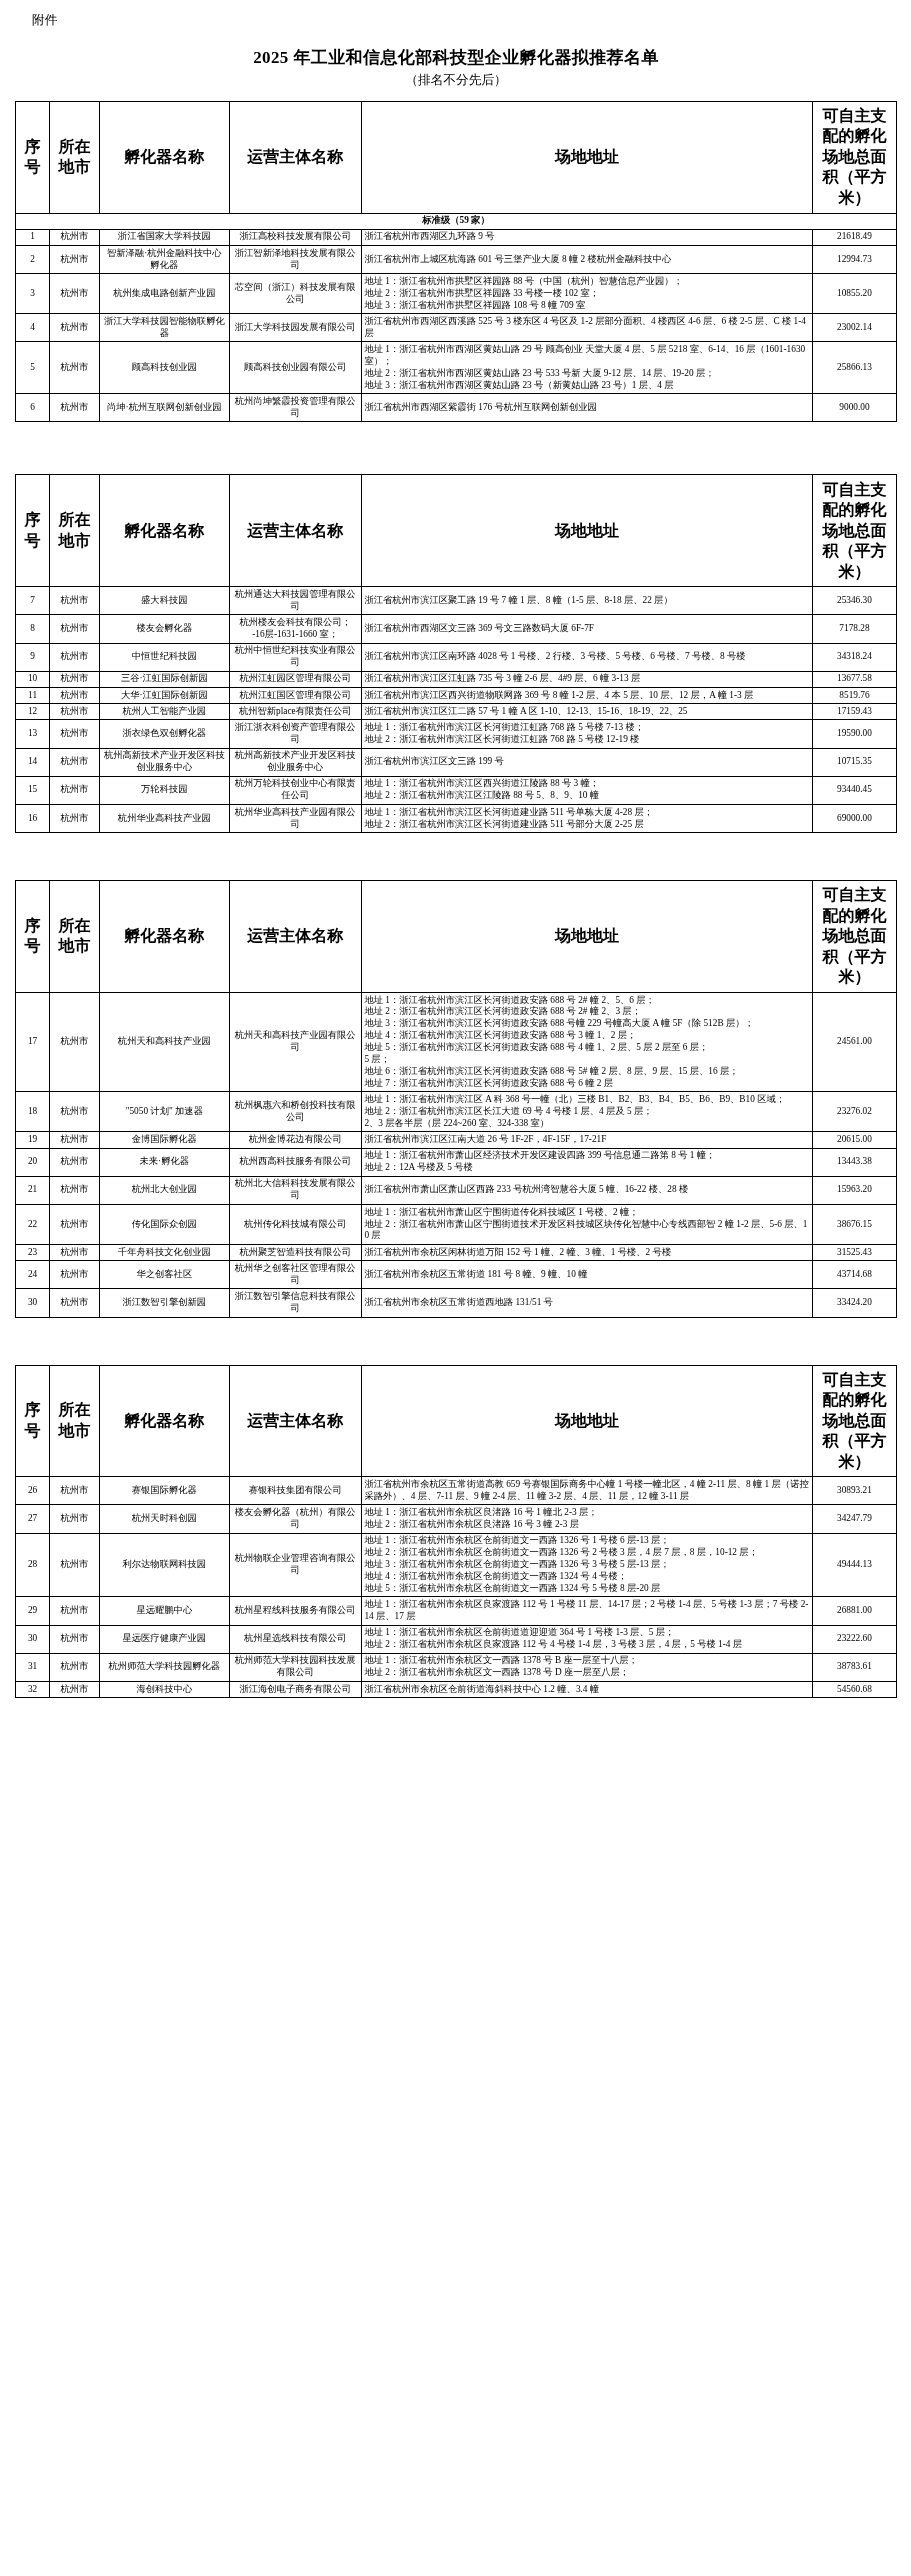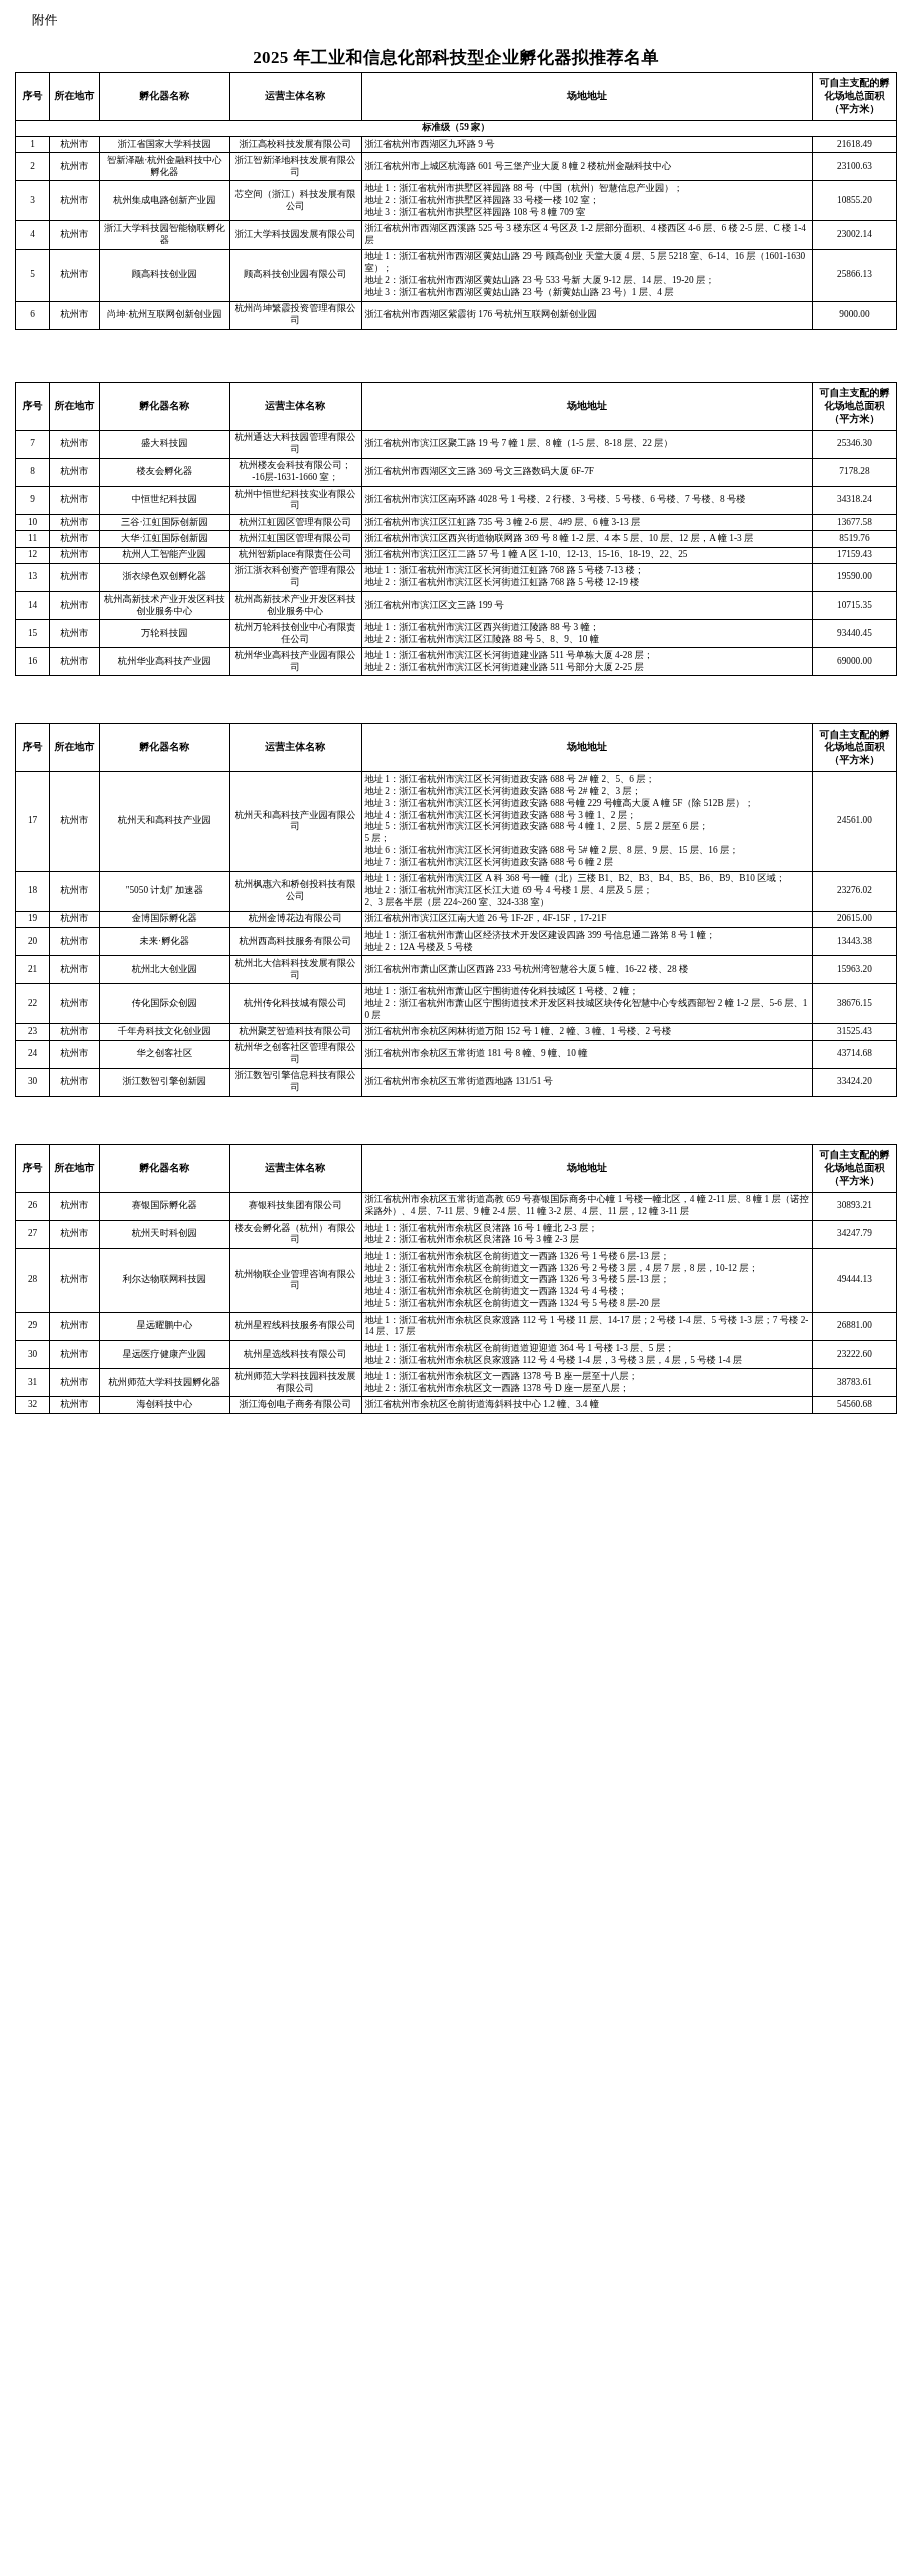--- a/index.html
+++ b/index.html
@@ -46,21 +46,21 @@
     border: 0.8px solid #000000;
     font-size: 9.3px;
     padding: 1.7px 2.5px;
     vertical-align: middle;
     line-height: 1.28;
     word-break: break-all;
   }
   table.main th {
     text-align: center;
     font-weight: bold;
-    font-size: 10px;
+    font-size: 16px;
     padding: 4.2px 1.7px;
   }
   .c-idx { width: 29px; text-align: center; }
   .c-city { width: 46px; text-align: center; }
   .c-name { width: 125px; text-align: center; margin-left: 40px; }
   .c-oper { width: 128px; text-align: center; margin-left: 38px; }
   .c-addr { width: 447px; text-align: left; }
   .c-area { width: 79px; text-align: center; }
   td.c-addr { padding-left: 4.2px; }
   .section-row td {
@@ -76,20 +76,21 @@
   .spacer-mid { height: 47px; }
 </style>
 </head>
 <body>
 
 <div class="page">
 
   <div class="attach-label">附件</div>
 
   <div class="doc-title">2025 年工业和信息化部科技型企业孵化器拟推荐名单</div>
+  <div class="doc-subtitle">（排名不分先后）</div>
 
   <div id="table-blocks">
       <div class="block">
         <table class="main">
           <thead>
             <tr>
               <th class="c-idx">序号</th>
               <th class="c-city">所在地市</th>
               <th class="c-name">孵化器名称</th>
               <th class="c-oper">运营主体名称</th>
@@ -108,21 +109,21 @@
               <td class="c-oper">浙江高校科技发展有限公司</td>
               <td class="c-addr">浙江省杭州市西湖区九环路 9 号</td>
               <td class="c-area">21618.49</td>
             </tr>
             <tr>
               <td class="c-idx">2</td>
               <td class="c-city">杭州市</td>
               <td class="c-name">智新泽融·杭州金融科技中心孵化器</td>
               <td class="c-oper">浙江智新泽地科技发展有限公司</td>
               <td class="c-addr">浙江省杭州市上城区杭海路 601 号三堡产业大厦 8 幢 2 楼杭州金融科技中心</td>
-              <td class="c-area">23100.63</td>
+              <td class="c-area">12994.73</td>
             </tr>
             <tr>
               <td class="c-idx">3</td>
               <td class="c-city">杭州市</td>
               <td class="c-name">杭州集成电路创新产业园</td>
               <td class="c-oper">芯空间（浙江）科技发展有限公司</td>
               <td class="c-addr">地址 1：浙江省杭州市拱墅区祥园路 88 号（中国（杭州）智慧信息产业园）；<br>地址 2：浙江省杭州市拱墅区祥园路 33 号楼一楼 102 室；<br>地址 3：浙江省杭州市拱墅区祥园路 108 号 8 幢 709 室</td>
               <td class="c-area">10855.20</td>
             </tr>
             <tr>

